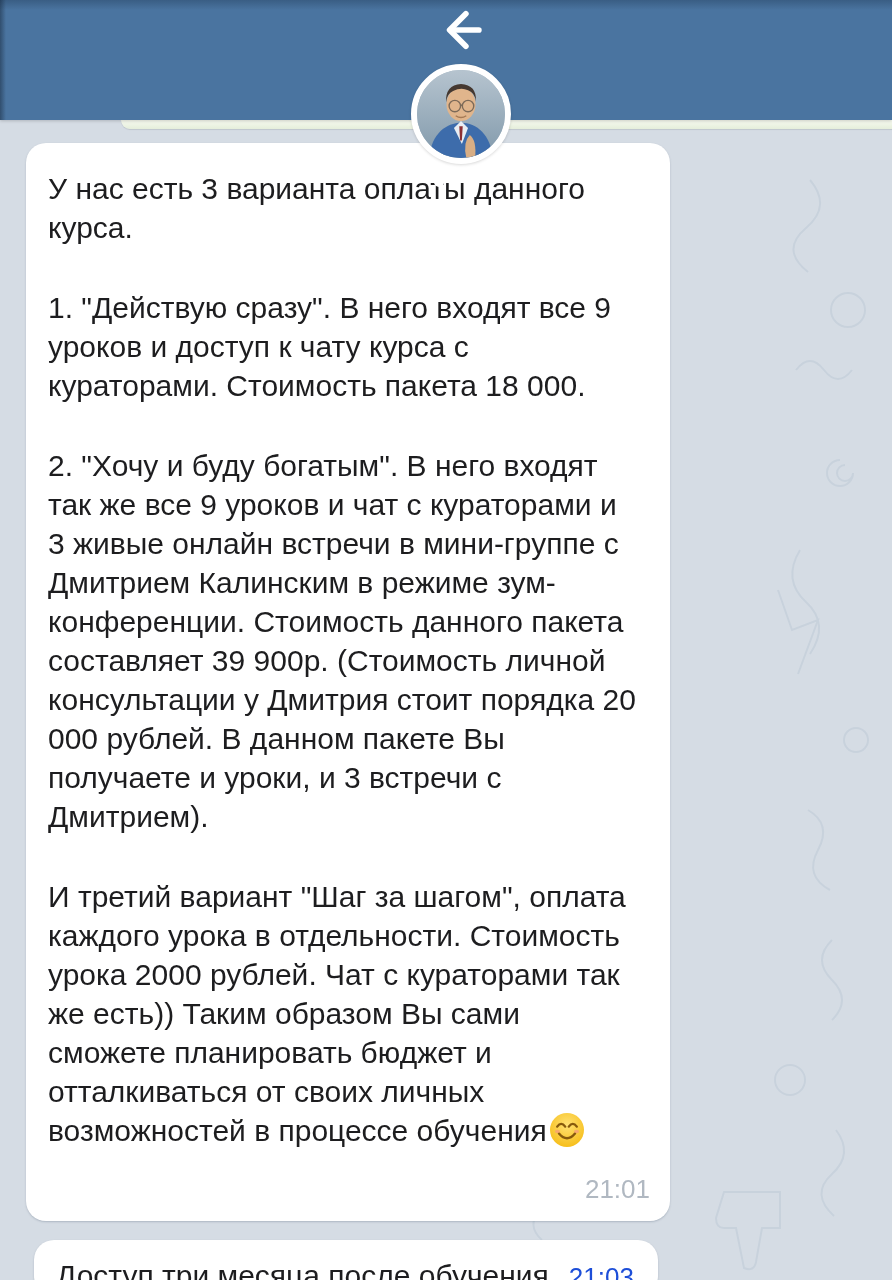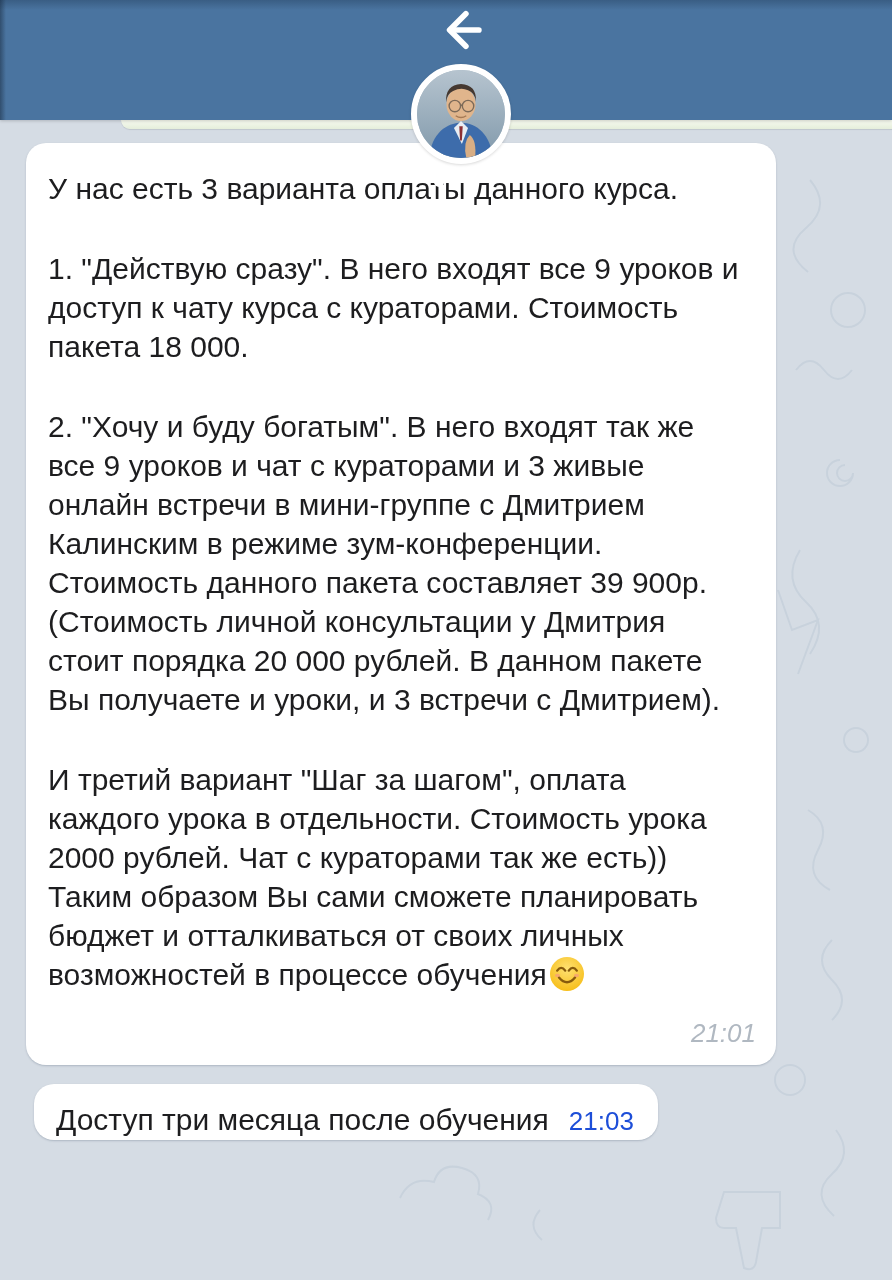--- a/index.html
+++ b/index.html
@@ -89,38 +89,37 @@
     background: #ffffff;
     border-radius: 20px;
     box-shadow: 0 1px 2px rgba(80,95,115,0.30);
     z-index: 1;
     color: #1d1d1f;
     font-size: 30px;
     line-height: 39px;
   }
   .bubble-1 {
     margin: 23px 0 0 26px;
-    width: 750px;
+    width: 644px;
     padding: 26px 32px 30px 22px;
   }
   .bubble-1 p { margin: 0 0 41px 0; }
   .bubble-1 p:last-child { margin-bottom: 0; }
   .emoji {
     display: inline-block;
     width: 36px; height: 36px;
     vertical-align: -7px;
     margin-left: 2px;
   }
   .emoji svg { display: block; width: 100%; height: 100%; }
   .time-corner {
     position: absolute;
     right: 20px; bottom: 12px;
     color: #b0b8c1;
     font-size: 26px;
-    font-style: italic;
   }
   .bubble-2 {
     margin: 19px 0 0 34px;
     width: -moz-fit-content;
     width: fit-content;
     max-width: 760px;
     padding: 16px 24px 1px 22px;
     display: flex;
     align-items: flex-end;
     gap: 20px;

